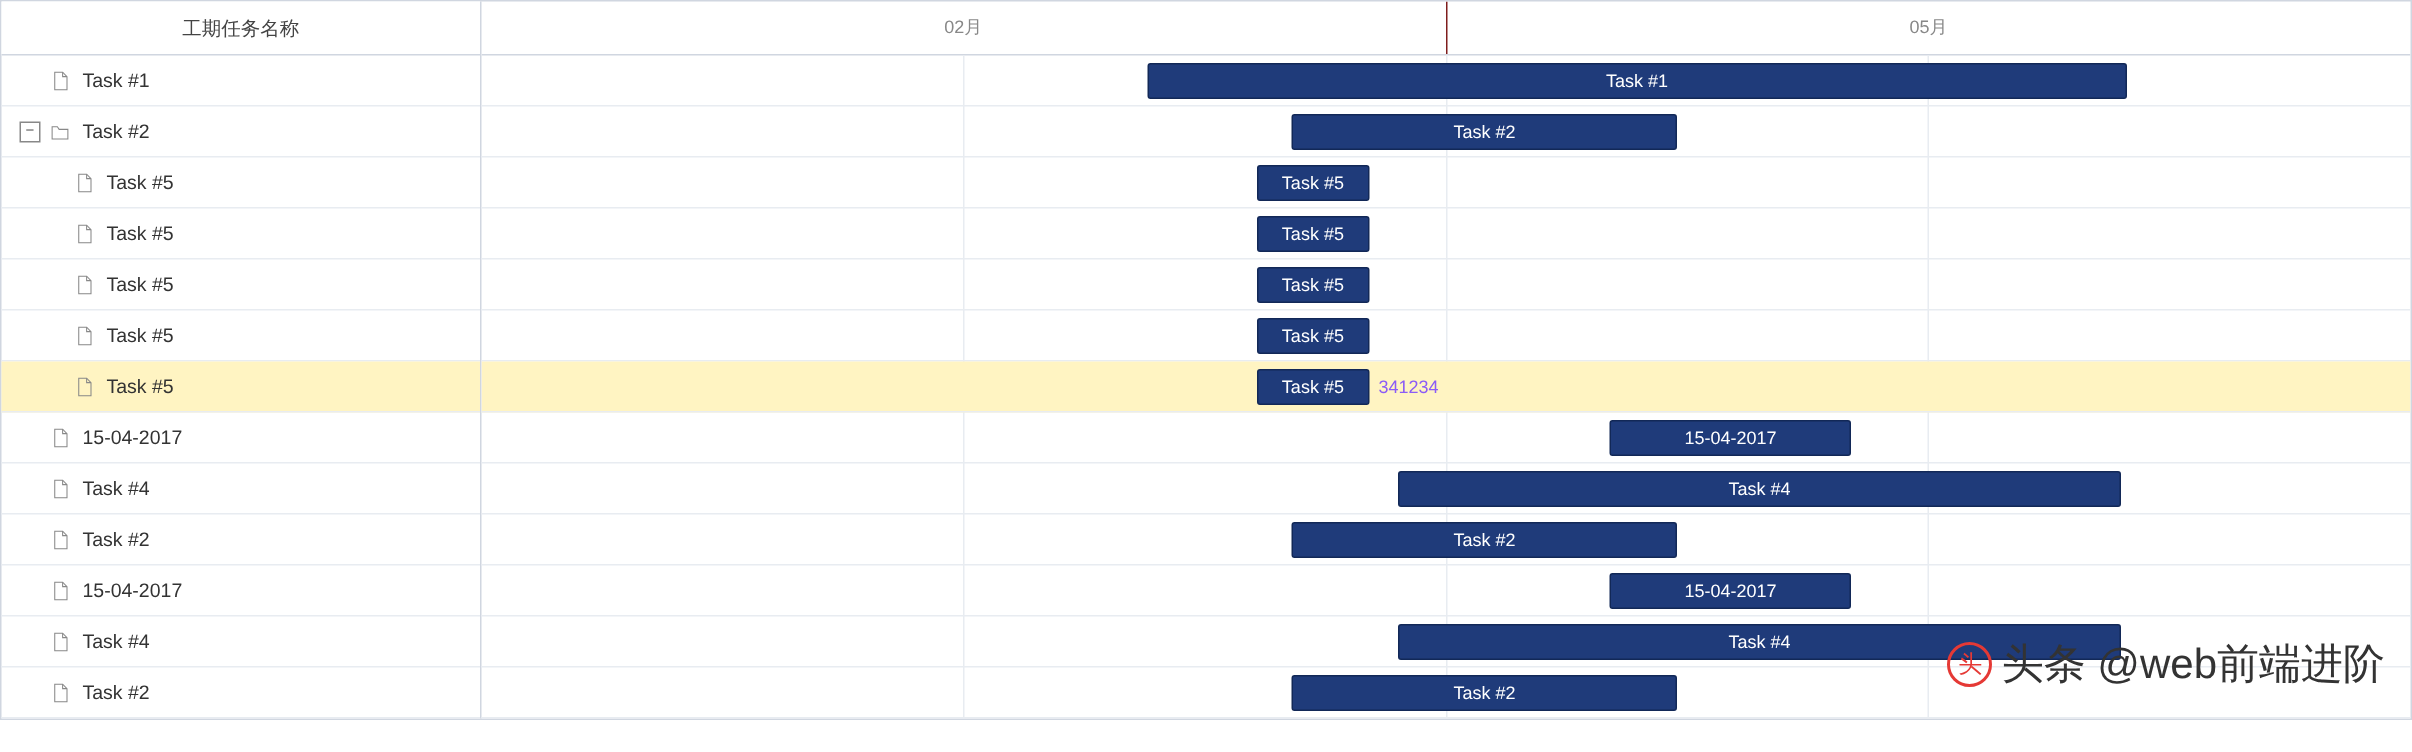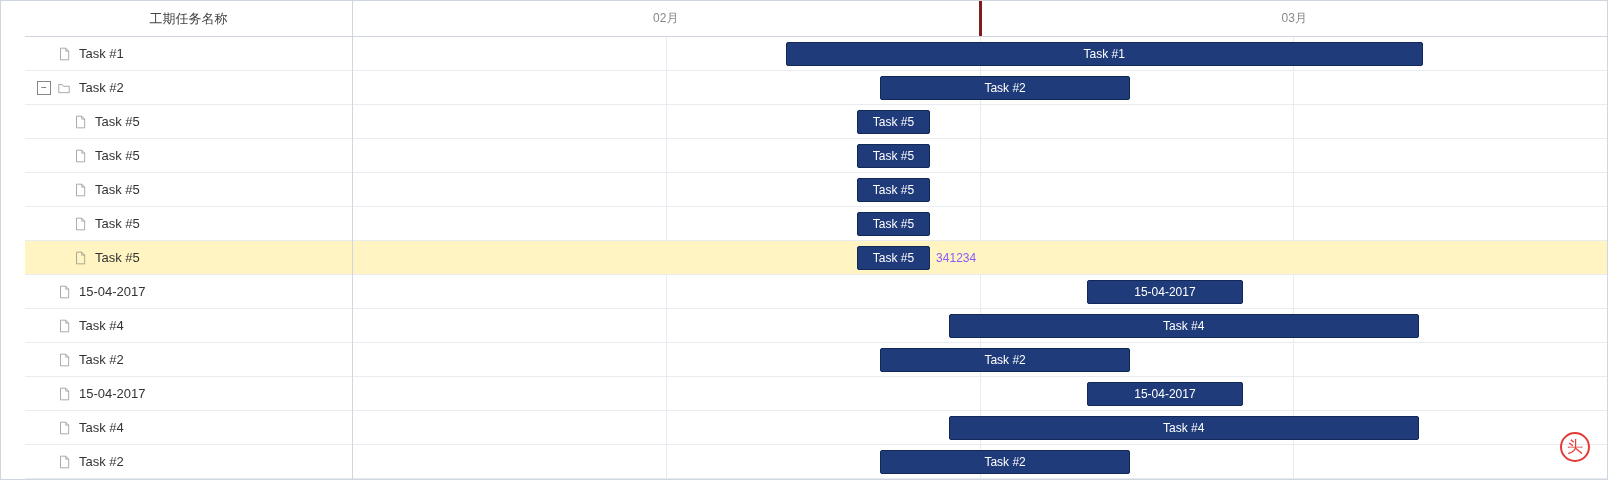--- a/index.html
+++ b/index.html
@@ -9,24 +9,23 @@
   color: #333;
   background: #fff;
   position: relative;
 }
 .gantt-container {
   display: flex;
   width: 1608px;
   border: 1px solid #d0d6e0;
 }
 .grid-panel {
-  width: 352px;
+  width: 320px;
   flex-shrink: 0;
   border-right: 1px solid #d0d6e0;
-  padding-left: 24px;
 }
 .grid-header {
   height: 36px;
   display: flex;
   align-items: center;
   justify-content: center;
   border-bottom: 1px solid #d0d6e0;
   color: #444;
   font-size: 13px;
   background: #fff;
@@ -80,21 +79,21 @@
 .timeline-header {
   height: 36px;
   display: flex;
   border-bottom: 1px solid #d0d6e0;
 }
 .month-col {
   flex: 1;
   display: flex;
   align-items: center;
   justify-content: center;
-  border-right: 3px solid #7f1d1d;
+  border-right: 1px solid #7f1d1d;
   color: #888;
   font-size: 12px;
 }
 .month-col:last-child { border-right: none; }
 .timeline-body { position: relative; }
 .timeline-grid {
   position: absolute;
   inset: 0;
   display: flex;
   pointer-events: none;
@@ -291,21 +290,21 @@
         </div>
       </div>
   </div>
 
   <div class="timeline-panel">
     <div class="timeline-header" id="timeline-header">
         <div class="month-col">
           <span>02月</span>
         </div>
         <div class="month-col">
-          <span>03月</span>
+          <span>05月</span>
         </div>
       </div>
     <div class="timeline-body" id="timeline-body">
       <div class="timeline-grid" id="timeline-gridlines" style="height: 442px;">
           <div class="gcol"></div>
           <div class="gcol"></div>
           <div class="gcol"></div>
           <div class="gcol"></div>
         </div>
     <div class="timeline-row">
@@ -374,13 +373,14 @@
             <span>Task #2</span>
           </div>
         </div>
       </div>
   </div>
 
 </div>
 
 <div class="watermark">
   <span class="wm-icon">头</span>
+  <span>头条 @web前端进阶</span>
 </div>
 
 </body></html>

